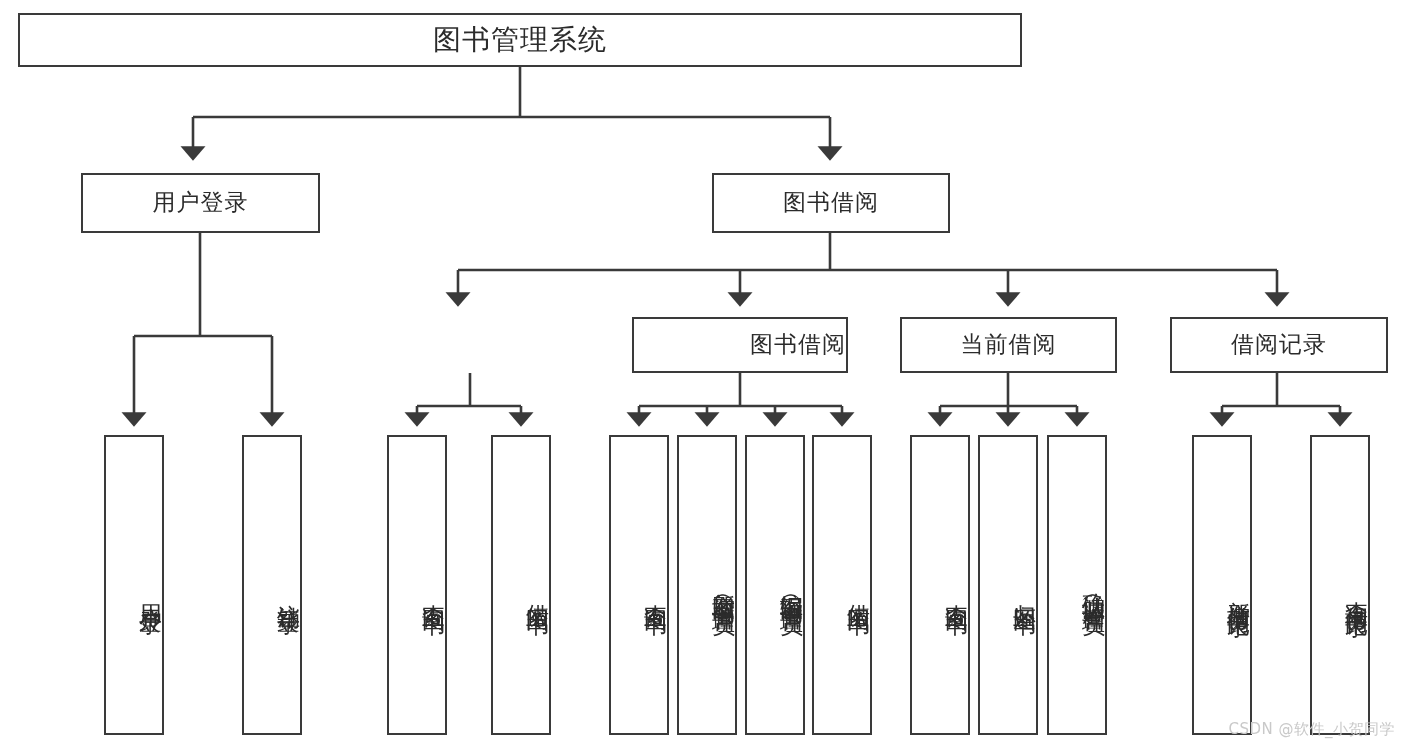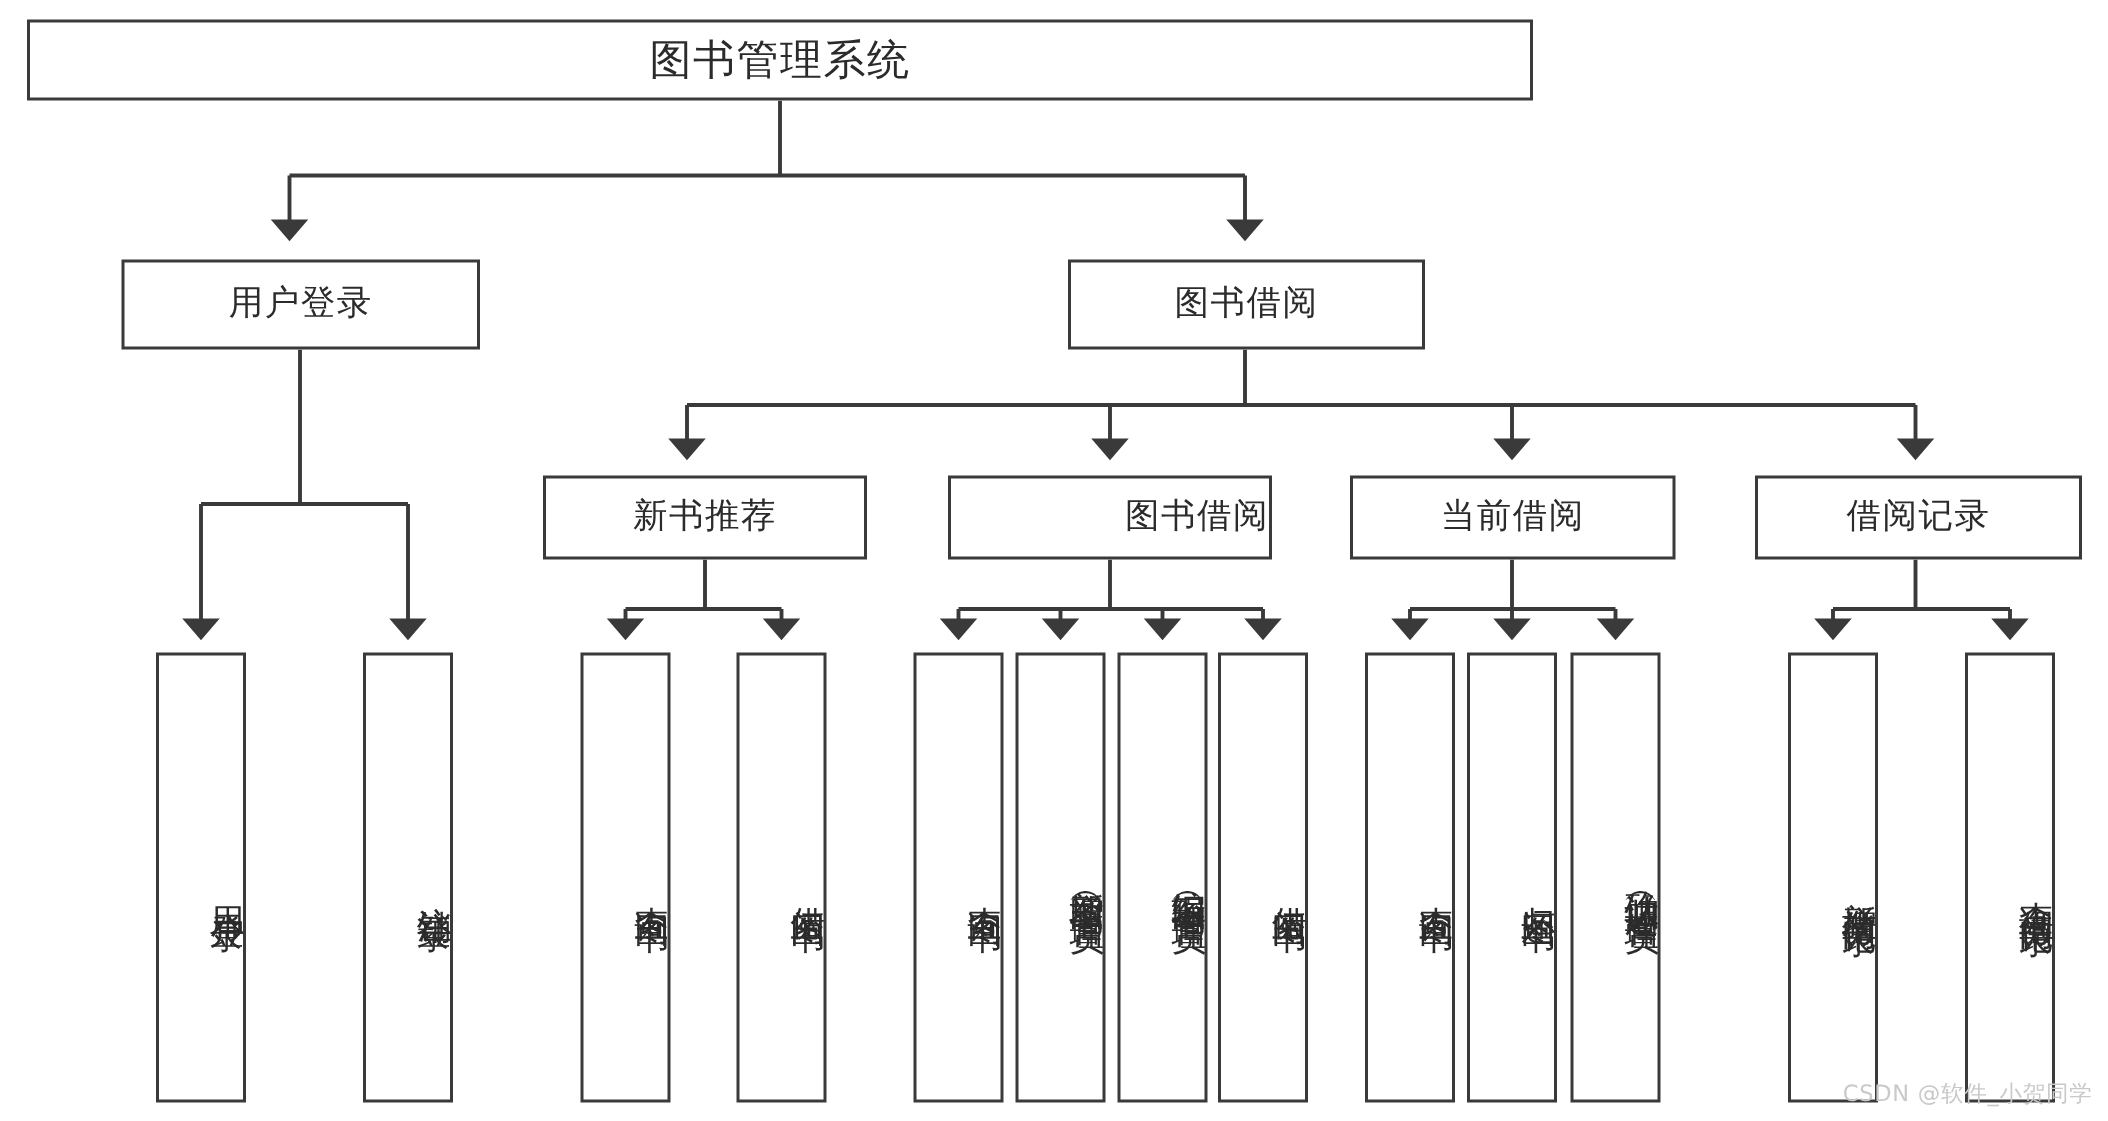--- a/index.html
+++ b/index.html
@@ -132,23 +132,20 @@
   </div>
 
   <div class="node horiz" style="left:81px; top:173px; width:239px; height:60px;">
     <span class="node-label">用户登录</span>
   </div>
 
   <div class="node horiz" style="left:712px; top:173px; width:238px; height:60px;">
     <span class="node-label">图书借阅</span>
   </div>
 
-  <div class="node horiz" style="left:362px; top:317px; width:216px; height:56px;">
-    <span class="node-label">新书推荐</span>
-  </div>
 
   <div class="node horiz" style="left:632px; top:317px; width:216px; height:56px;justify-content:flex-end;">
     <span class="node-label">图书借阅</span>
   </div>
 
   <div class="node horiz" style="left:1170px; top:317px; width:218px; height:56px;">
     <span class="node-label">借阅记录</span>
   </div>
 
   <div class="node horiz" style="left:900px; top:317px; width:217px; height:56px;">

